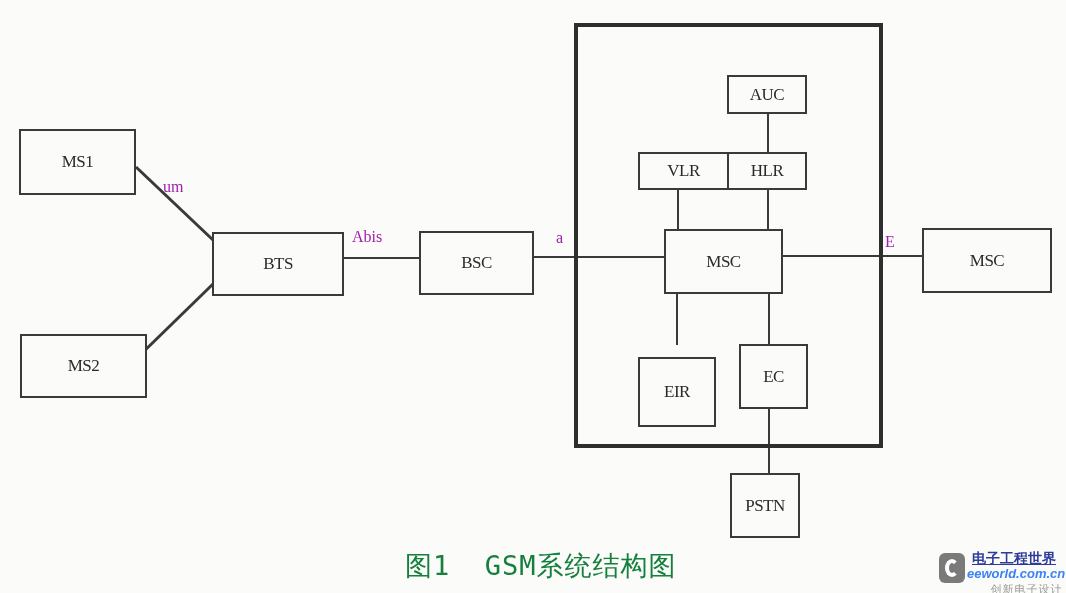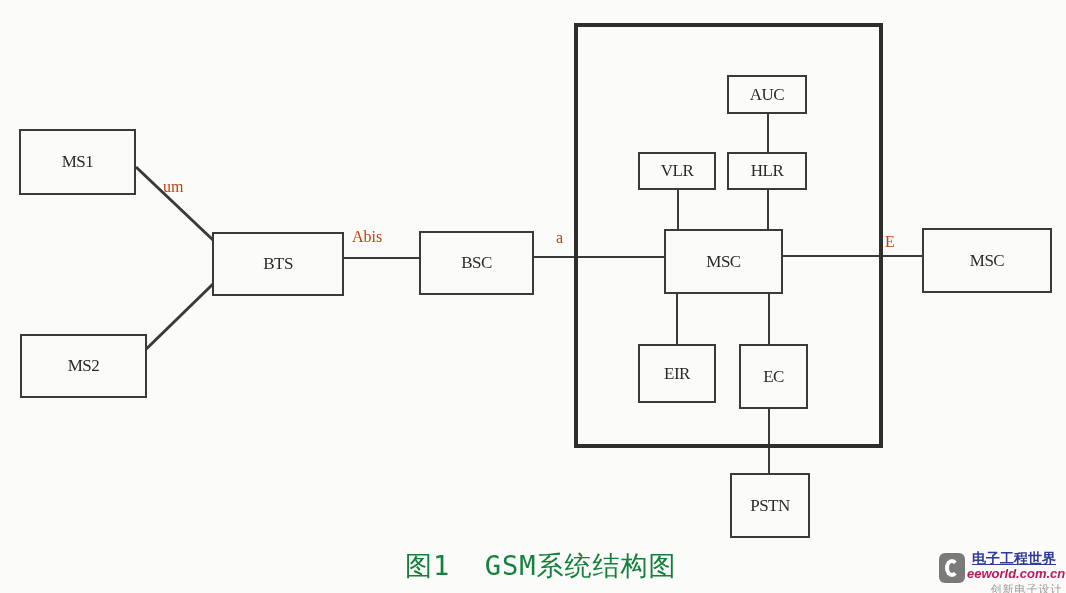--- a/index.html
+++ b/index.html
@@ -9,21 +9,21 @@
       font-family: "Liberation Serif", serif;
       color: #2a2a2a;
     }
     .box {
       position: absolute; box-sizing: border-box;
       border: 2px solid #3a3a3a; background: #fbfbf9;
       display: flex; align-items: center; justify-content: center;
       font-size: 17px; letter-spacing: -0.5px; text-align: right;
     }
     .line { position: absolute; background: #3a3a3a; }
-    .label { position: absolute; font-size: 16px; color: #c2410c; }
+    .label { position: absolute; font-size: 16px; color: #a21caf; }
     #msc-group {
       position: absolute; left: 574px; top: 23px; width: 309px; height: 425px;
       box-sizing: border-box; border: 4px solid #2e2e2e;
     }
     #caption {
       position: absolute; left: 405px; top: 548px;
       font-family: "DejaVu Sans Mono", monospace; font-size: 27px; color: #15803d;
       letter-spacing: 1px;
     }
     #logo { position: absolute; left: 935px; top: 549px; width: 131px; height: 44px; }
@@ -36,21 +36,21 @@
       border: 4px solid #ffffff; border-right-color: transparent; border-radius: 50%;
       box-sizing: border-box;
     }
     #logo-cn {
       position: absolute; left: 37px; top: 1px; font-family: "DejaVu Sans", sans-serif;
       font-size: 14px; font-weight: bold; color: #2e3b9a; text-decoration: underline;
       letter-spacing: 0px;
     }
     #logo-en {
       position: absolute; left: 32px; top: 17px; font-family: "Liberation Sans", sans-serif;
-      font-size: 13px; font-weight: bold; font-style: italic; color: #be185d;
+      font-size: 13px; font-weight: bold; font-style: italic; color: #3b82f6;
     }
     #logo-tag {
       position: absolute; left: 52px; top: 33px; font-family: "DejaVu Sans", sans-serif;
       font-size: 11px; color: #999; letter-spacing: 1px; text-align: center;
     }
   </style>
 </head>
 <body>
 
 <svg style="position:absolute;left:0;top:0" width="1066" height="593">
@@ -77,39 +77,39 @@
   </div>
 <div class="box" style="left:212px;top:232px;width:132px;height:64px">
     <span>BTS</span>
   </div>
 <div class="box" style="left:419px;top:231px;width:115px;height:64px">
     <span>BSC</span>
   </div>
 <div class="box" style="left:727px;top:75px;width:80px;height:39px">
     <span>AUC</span>
   </div>
-<div class="box" style="left:638px;top:152px;width:78px;height:38px">
+<div class="box" style="left:638px;top:152px;width:91px;height:38px">
     <span>VLR</span>
   </div>
 <div class="box" style="left:727px;top:152px;width:80px;height:38px">
     <span>HLR</span>
   </div>
 <div class="box" style="left:664px;top:229px;width:119px;height:65px">
     <span>MSC</span>
   </div>
-<div class="box" style="left:638px;top:344px;width:78px;height:59px">
+<div class="box" style="left:638px;top:357px;width:78px;height:70px">
     <span>EIR</span>
   </div>
 <div class="box" style="left:739px;top:344px;width:69px;height:65px">
     <span>EC</span>
   </div>
 <div class="box" style="left:922px;top:228px;width:130px;height:65px">
     <span>MSC</span>
   </div>
-<div class="box" style="left:730px;top:473px;width:80px;height:65px">
+<div class="box" style="left:730px;top:473px;width:70px;height:65px">
     <span>PSTN</span>
   </div>
 
 <span class="label" style="left:163px;top:178px">um</span>
 <span class="label" style="left:352px;top:228px">Abis</span>
 <span class="label" style="left:556px;top:229px">a</span>
 <span class="label" style="left:885px;top:233px">E</span>
 
 <div id="caption">
   <span>图1</span>&nbsp;&nbsp;<span>GSM系统结构图</span>

